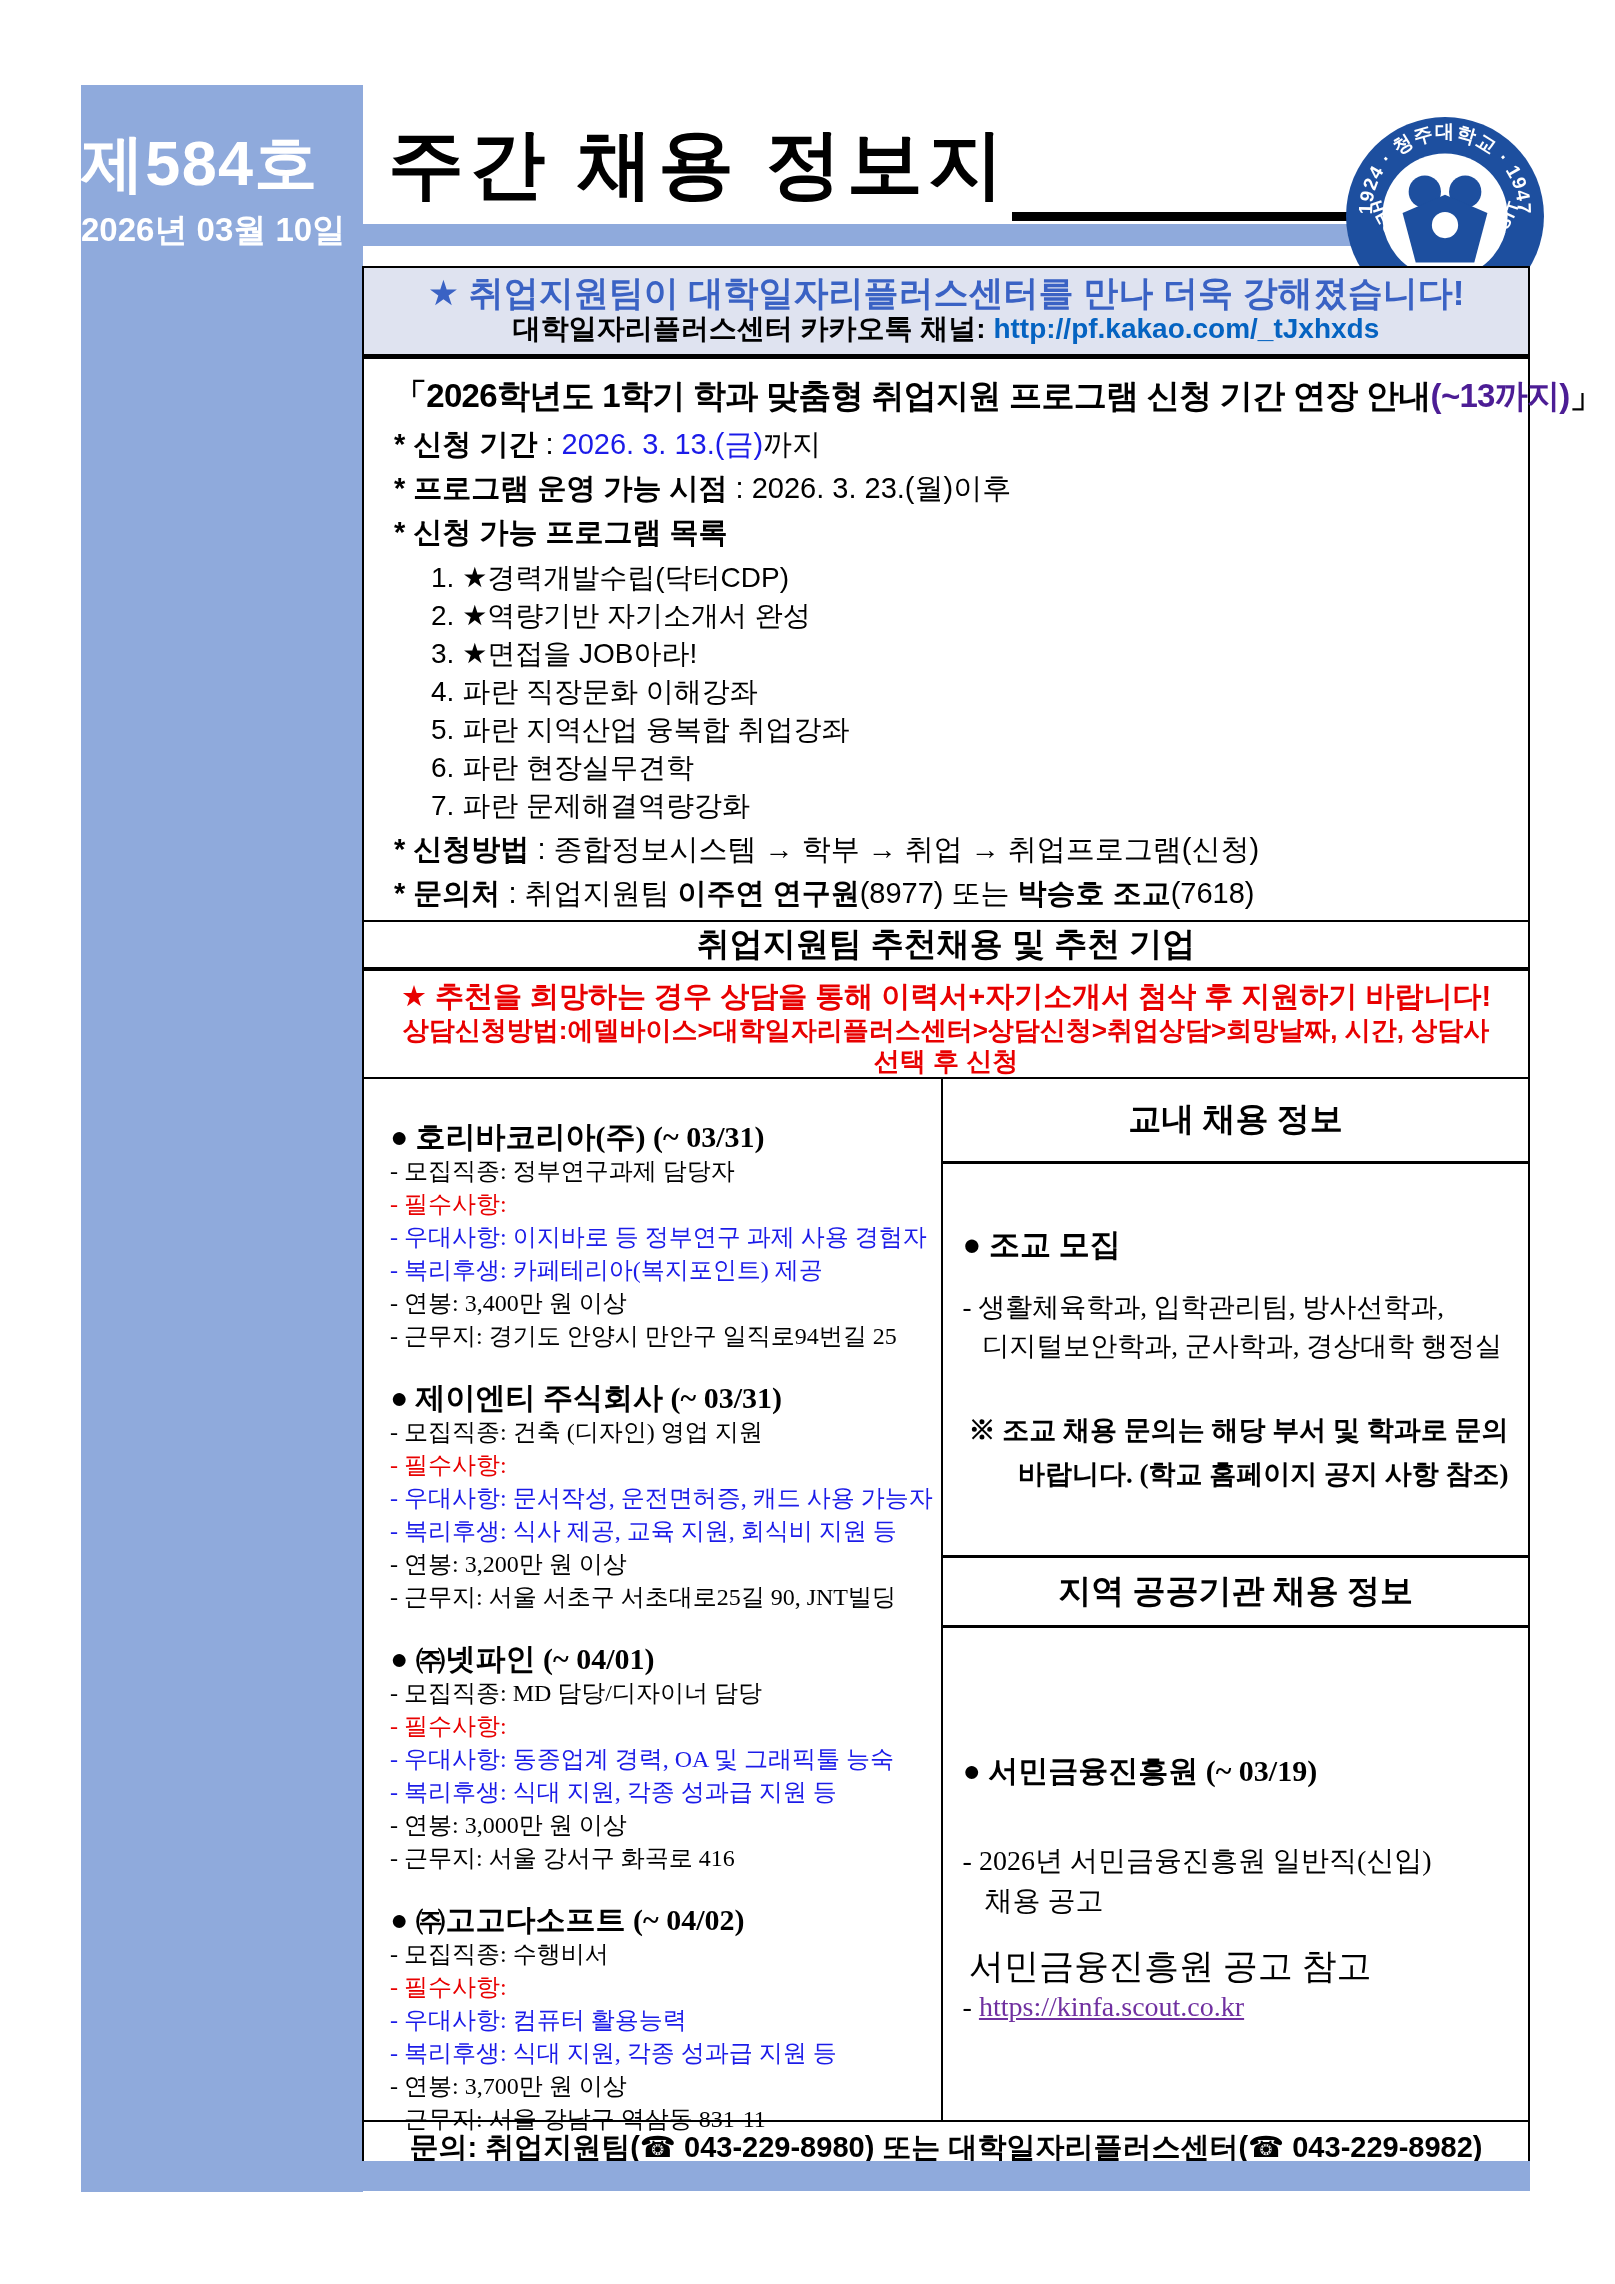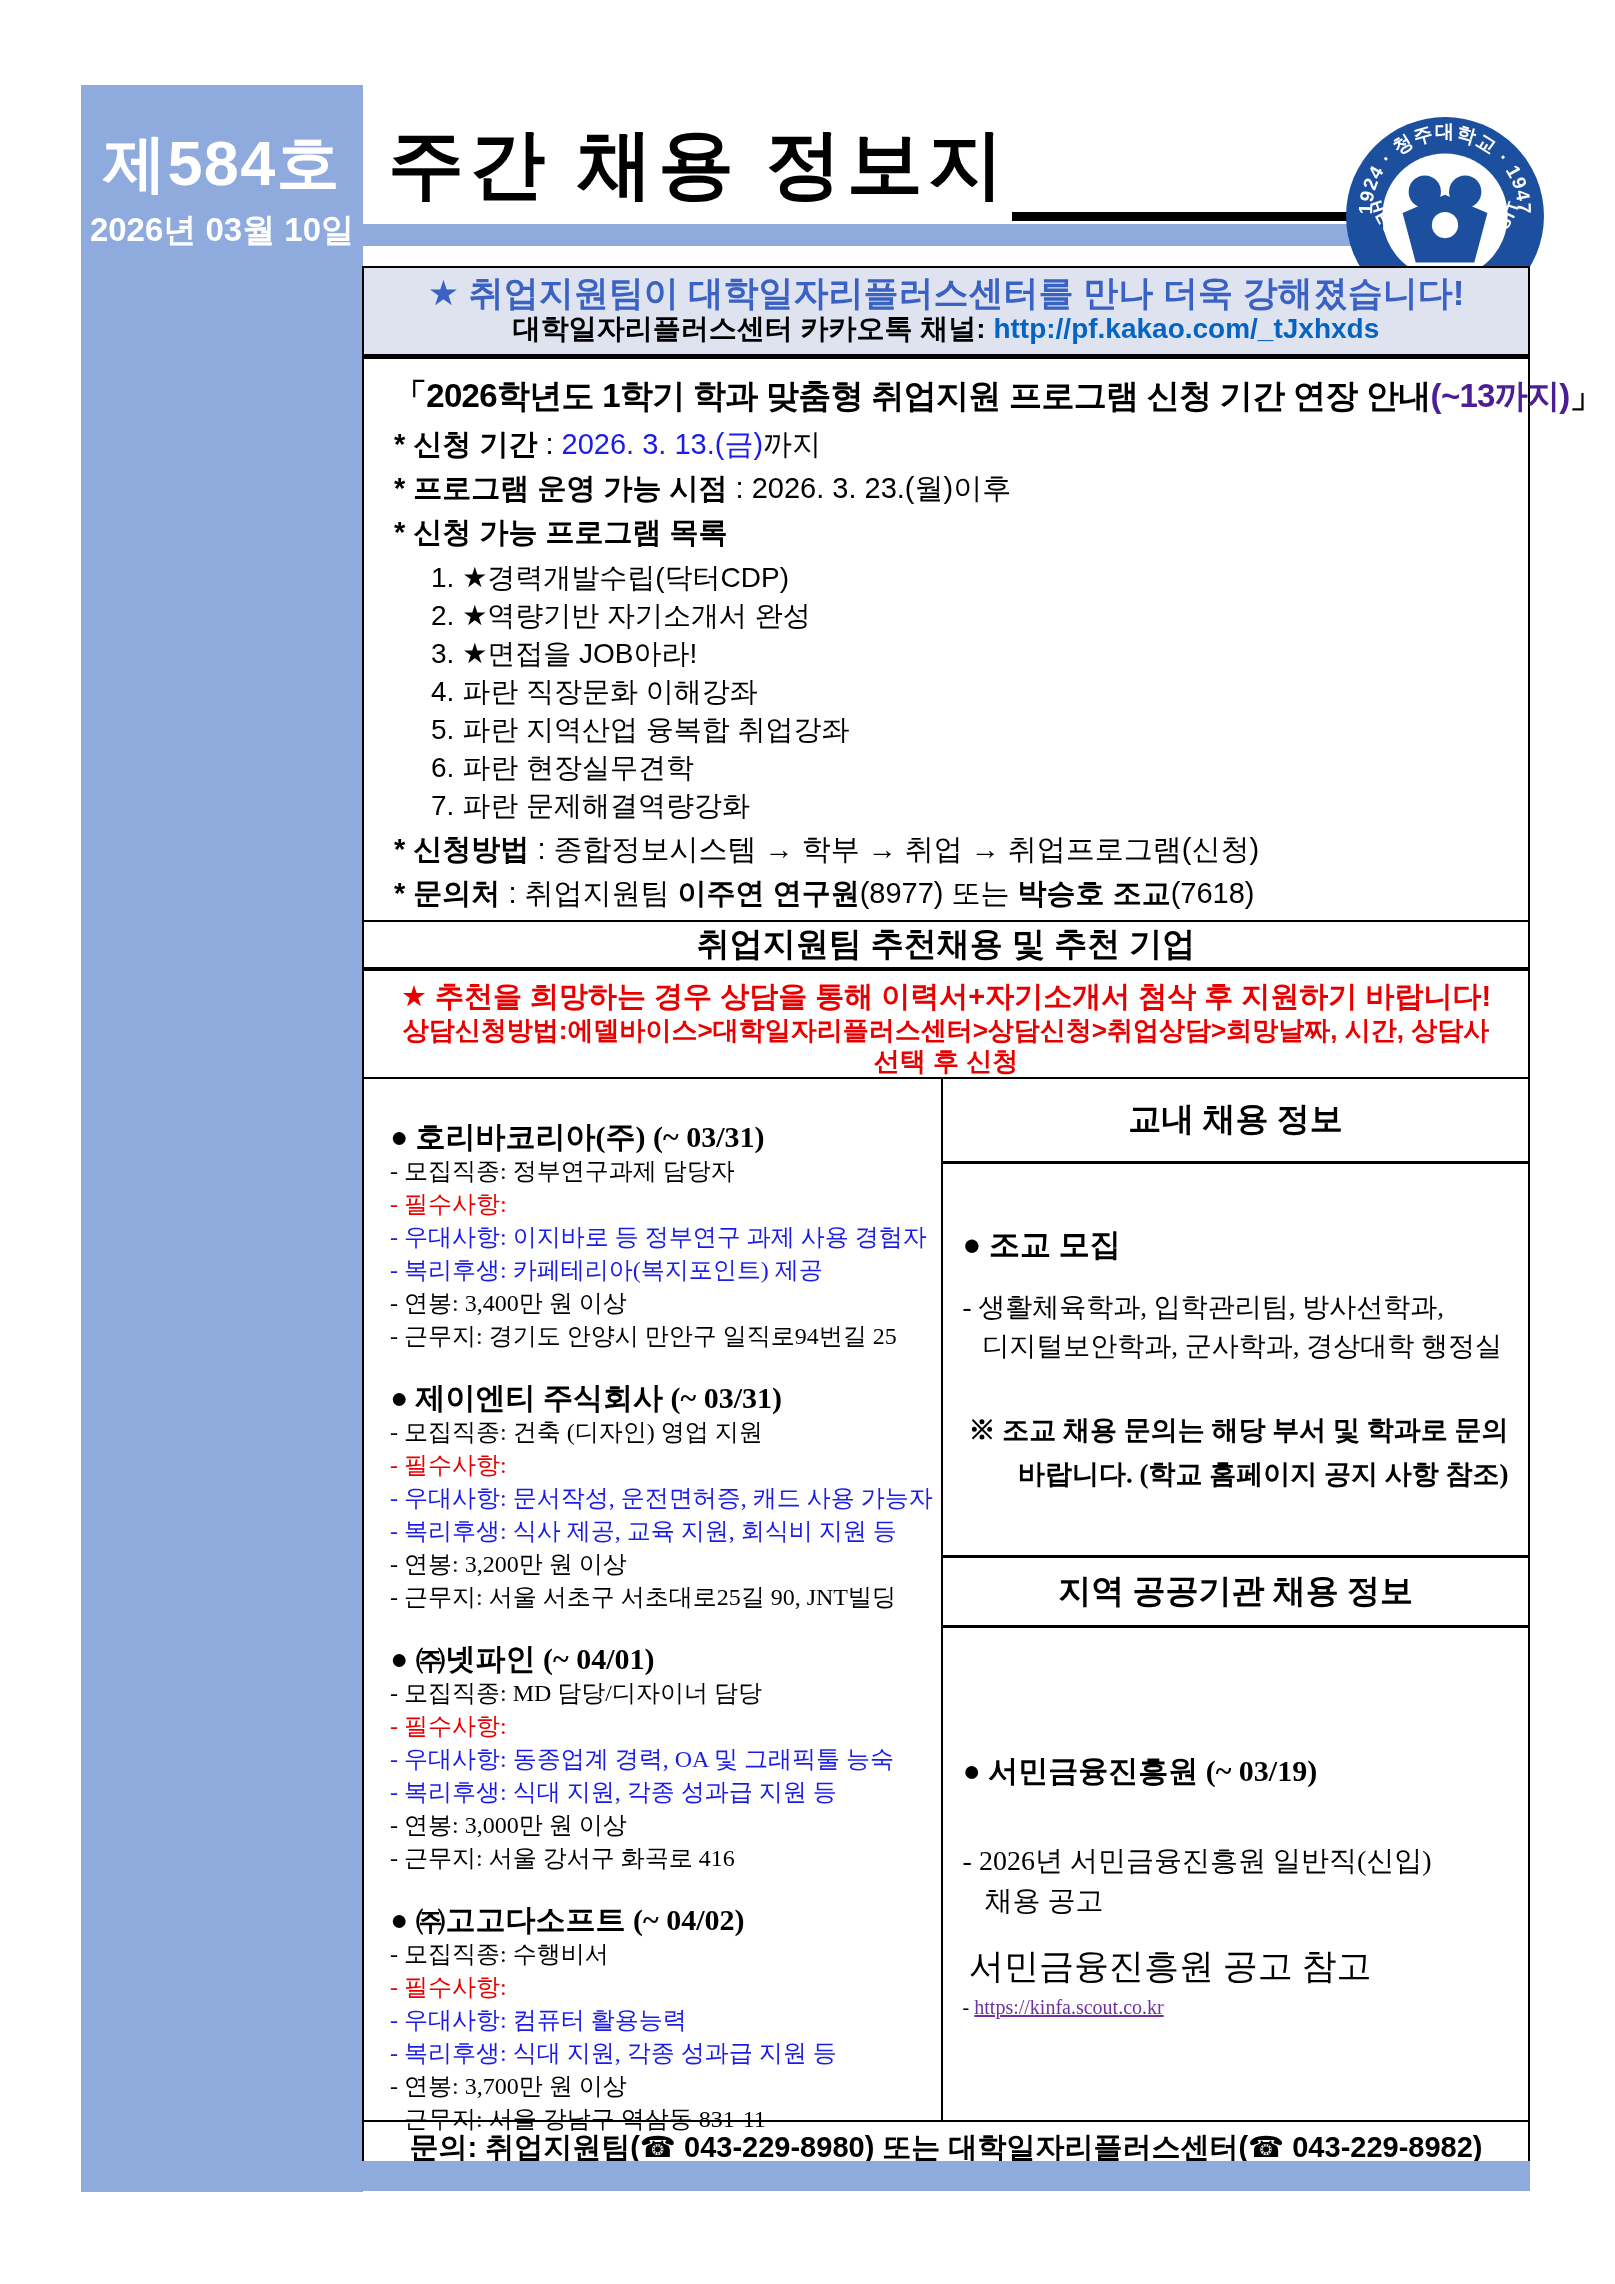--- a/index.html
+++ b/index.html
@@ -1,21 +1,21 @@
 <!DOCTYPE html>
 <html style="font-size:10.4px"><head>
 <meta charset="utf-8">
 <style>
   html,body{margin:0;padding:0;background:#ffffff;}
   #page{
     position:relative;width:1616px;height:2284px;background:#ffffff;overflow:hidden;
     font-family:"Liberation Sans","DejaVu Sans",sans-serif;color:#000;
   }
   
-  #sidebar{position:absolute;left:81px;top:85px;width:282px;height:2107px;background:#8faadc;text-align:center;box-sizing:border-box;padding-top:46px;}
+  #sidebar{position:absolute;left:81px;top:85px;width:282px;height:2107px;background:#8faadc;box-sizing:border-box;padding-top:46px;}
   #issue-no{color:#fff;font-size:63px;font-weight:bold;letter-spacing:1.3px;line-height:65px;}
   #issue-date{color:#fff;font-size:33px;font-weight:bold;margin-top:11.7px;}
   #page-title{position:absolute;left:388px;top:114px;font-size:76px;font-weight:900;letter-spacing:5.2px;white-space:nowrap;}
   #title-underline{position:absolute;left:1012px;top:212px;width:365px;height:9px;background:#000;}
   #header-band{position:absolute;left:362px;top:224px;width:1017px;height:22px;background:#8faadc;}
   #logo{position:absolute;left:1344px;top:115px;width:202px;height:202px;}
   
   #main-box{position:absolute;left:362px;top:266px;width:1168px;height:1909px;border:2px solid #000;box-sizing:border-box;display:flex;flex-direction:column;background:#fff;}
   .banner{flex:0 0 91px;background:#dfe3f0;border-bottom:5.2px solid #000;box-sizing:border-box;text-align:center;padding-top:5.2px;}
   .banner-line1{color:#3a62c4;font-weight:bold;font-size:35px;line-height:39px;white-space:nowrap;}
@@ -51,21 +51,21 @@
   .assistant-title{margin-top:60px;font-size:31px;font-weight:bold;}
   .dept{margin-top:22px;font-size:27px;line-height:39px;}
   .dept-l2{padding-left:19.6px;}
   .campus-note{margin-top:42px;text-align:right;font-size:27px;font-weight:bold;line-height:44px;white-space:nowrap;}
   .public-header{flex:0 0 73px;border-top:3.3px solid #000;border-bottom:3.3px solid #000;box-sizing:border-box;display:flex;align-items:center;justify-content:center;font-size:33px;font-weight:bold;}
   .public-body{flex:1;box-sizing:border-box;padding:0 19.6px;}
   .org-title{margin-top:124px;font-size:30px;font-weight:bold;line-height:37px;}
   .announce{margin-top:52px;font-size:28px;line-height:40px;}
   .announce-l2{padding-left:22px;}
   .reference{margin-top:26px;font-size:35px;line-height:40px;padding-left:6.5px;}
-  .kinfa{font-size:20px;line-height:40px;}
+  .kinfa{font-size:28px;line-height:40px;}
   .kinfa .lnk{color:#7030a0;text-decoration:underline;}
   
   .footer-row{flex:0 0 53px;border-top:2.6px solid #000;box-sizing:border-box;display:flex;align-items:center;justify-content:center;font-size:29px;font-weight:bold;white-space:nowrap;}
   #bottom-bar{position:absolute;left:81px;top:2161px;width:1449px;height:30px;background:#8faadc;}
 </style>
 </head>
 <body>
 
 <div id="page">
 

